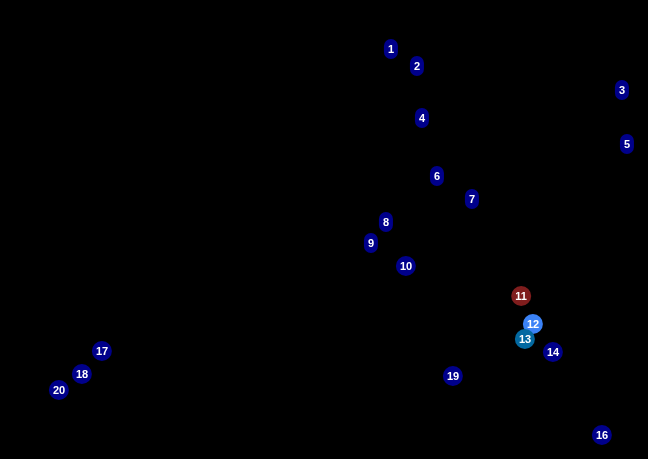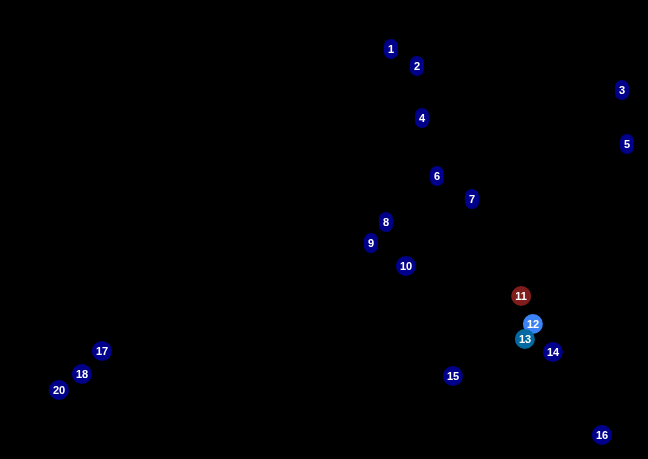--- a/index.html
+++ b/index.html
@@ -44,18 +44,18 @@
     <div class="marker" style="left: 627px; top: 144px; background: rgb(0, 0, 139); color: rgb(255, 255, 255);">5</div>
     <div class="marker" style="left: 437px; top: 176px; background: rgb(0, 0, 139); color: rgb(255, 255, 255);">6</div>
     <div class="marker" style="left: 472px; top: 199px; background: rgb(0, 0, 139); color: rgb(255, 255, 255);">7</div>
     <div class="marker" style="left: 386px; top: 222px; background: rgb(0, 0, 139); color: rgb(255, 255, 255);">8</div>
     <div class="marker" style="left: 371px; top: 243px; background: rgb(0, 0, 139); color: rgb(255, 255, 255);">9</div>
     <div class="marker" style="left: 406px; top: 266px; background: rgb(0, 0, 139); color: rgb(255, 255, 255);">10</div>
     <div class="marker" style="left: 521px; top: 296px; background: #7f1d1d; color: rgb(255, 255, 255);">11</div>
     <div class="marker" style="left: 497px; top: 324px; background: #3b82f6; color: rgb(255, 255, 255); margin-left: 36px;">12</div>
     <div class="marker" style="left: 525px; top: 339px; background: #0369a1; color: rgb(255, 255, 255);">13</div>
     <div class="marker" style="left: 553px; top: 352px; background: rgb(0, 0, 139); color: rgb(255, 255, 255);">14</div>
-    <div class="marker" style="left: 453px; top: 376px; background: rgb(0, 0, 139); color: rgb(255, 255, 255);">15</div>
+    <div class="marker" style="left: 453px; top: 376px; background: rgb(0, 0, 139); color: rgb(255, 255, 255);">19</div>
     <div class="marker" style="left: 602px; top: 395px; background: rgb(0, 0, 139); color: rgb(255, 255, 255); margin-top: 40px;">16</div>
     <div class="marker" style="left: 102px; top: 351px; background: rgb(0, 0, 139); color: rgb(255, 255, 255);">17</div>
     <div class="marker" style="left: 82px; top: 374px; background: rgb(0, 0, 139); color: rgb(255, 255, 255);">18</div>
     <div class="marker" style="left: 59px; top: 390px; background: rgb(0, 0, 139); color: rgb(255, 255, 255);">20</div>
   </div>
 
 </body></html>

